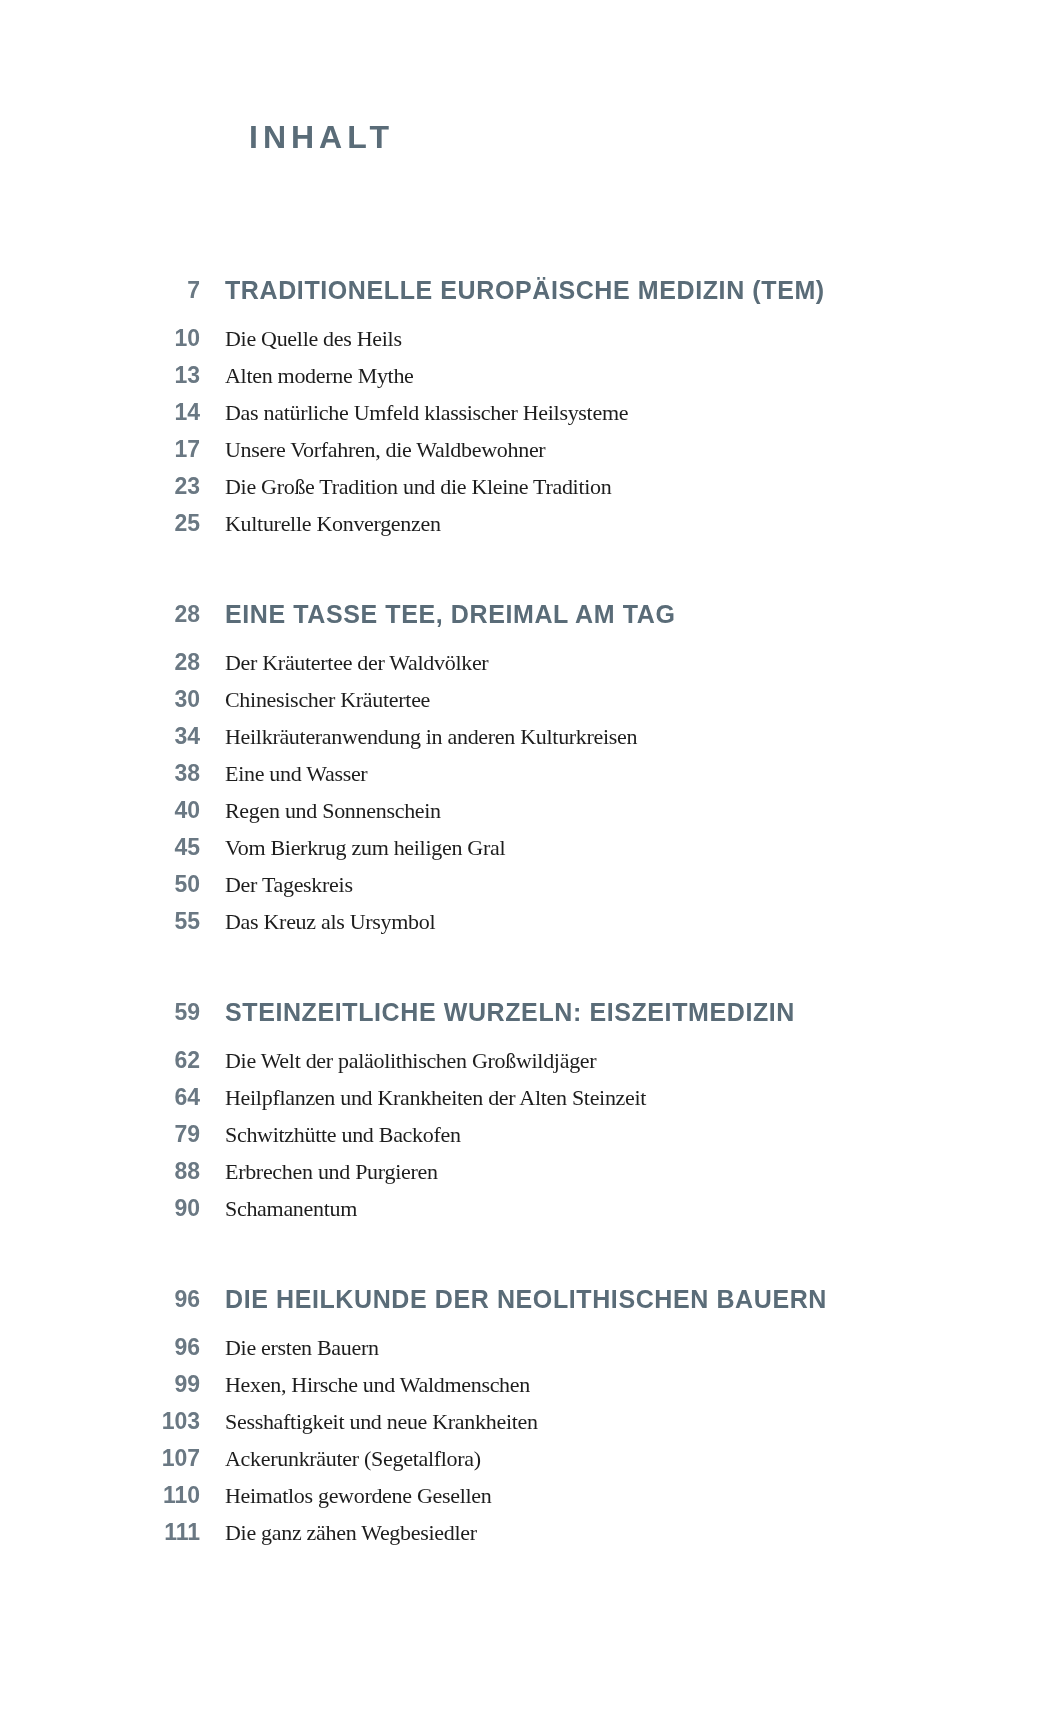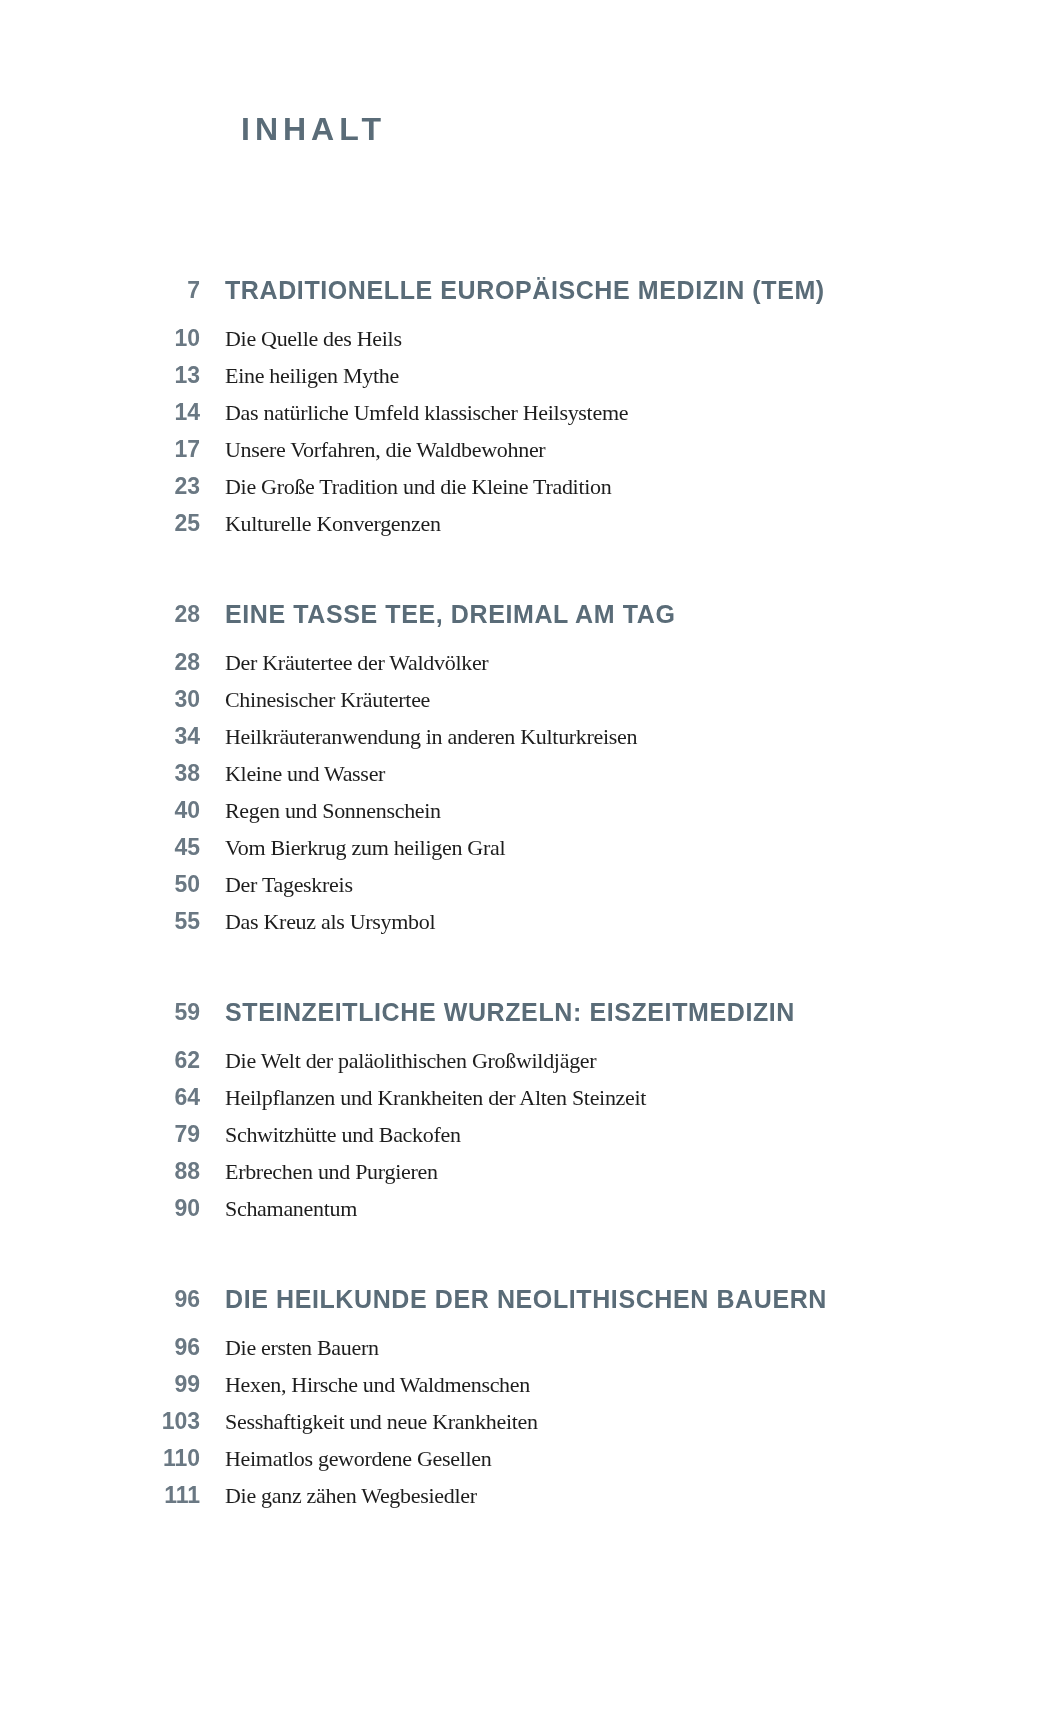--- a/index.html
+++ b/index.html
@@ -15,21 +15,21 @@
     overflow: hidden;
   }
   .page {
     position: absolute;
     inset: 0;
   }
   .book-title {
     position: absolute;
     left: 241px;
     top: 112px;
-    margin: 0;
+    margin: 8px;
     font-size: 32px;
     font-weight: 700;
     letter-spacing: 5px;
     line-height: 1.1;
     color: var(--accent, #5a6c78);
   }
   .toc {
     position: absolute;
     left: 0;
     top: 276px;
@@ -92,21 +92,21 @@
         <div class="row heading-row">
           <span class="num">7</span>
           <span class="entry-title">TRADITIONELLE EUROPÄISCHE MEDIZIN (TEM)</span>
         </div>
         <div class="row entry-row">
           <span class="num">10</span>
           <span class="entry-title">Die Quelle des Heils</span>
         </div>
         <div class="row entry-row">
           <span class="num">13</span>
-          <span class="entry-title">Eine heiligen Mythe</span>
+          <span class="entry-title">Alten moderne Mythe</span>
         </div>
         <div class="row entry-row">
           <span class="num">14</span>
           <span class="entry-title">Das natürliche Umfeld klassischer Heilsysteme</span>
         </div>
         <div class="row entry-row">
           <span class="num">17</span>
           <span class="entry-title">Unsere Vorfahren, die Waldbewohner</span>
         </div>
         <div class="row entry-row">
@@ -130,21 +130,21 @@
         <div class="row entry-row">
           <span class="num">30</span>
           <span class="entry-title">Chinesischer Kräutertee</span>
         </div>
         <div class="row entry-row">
           <span class="num">34</span>
           <span class="entry-title">Heilkräuteranwendung in anderen Kulturkreisen</span>
         </div>
         <div class="row entry-row">
           <span class="num">38</span>
-          <span class="entry-title">Kleine und Wasser</span>
+          <span class="entry-title">Eine und Wasser</span>
         </div>
         <div class="row entry-row">
           <span class="num">40</span>
           <span class="entry-title">Regen und Sonnenschein</span>
         </div>
         <div class="row entry-row">
           <span class="num">45</span>
           <span class="entry-title">Vom Bierkrug zum heiligen Gral</span>
         </div>
         <div class="row entry-row">
@@ -191,20 +191,24 @@
           <span class="num">96</span>
           <span class="entry-title">Die ersten Bauern</span>
         </div>
         <div class="row entry-row">
           <span class="num">99</span>
           <span class="entry-title">Hexen, Hirsche und Waldmenschen</span>
         </div>
         <div class="row entry-row">
           <span class="num">103</span>
           <span class="entry-title">Sesshaftigkeit und neue Krankheiten</span>
+        </div>
+        <div class="row entry-row">
+          <span class="num">107</span>
+          <span class="entry-title">Ackerunkräuter (Segetalflora)</span>
         </div>
         <div class="row entry-row">
           <span class="num">110</span>
           <span class="entry-title">Heimatlos gewordene Gesellen</span>
         </div>
         <div class="row entry-row">
           <span class="num">111</span>
           <span class="entry-title">Die ganz zähen Wegbesiedler</span>
         </div>
       </div>

